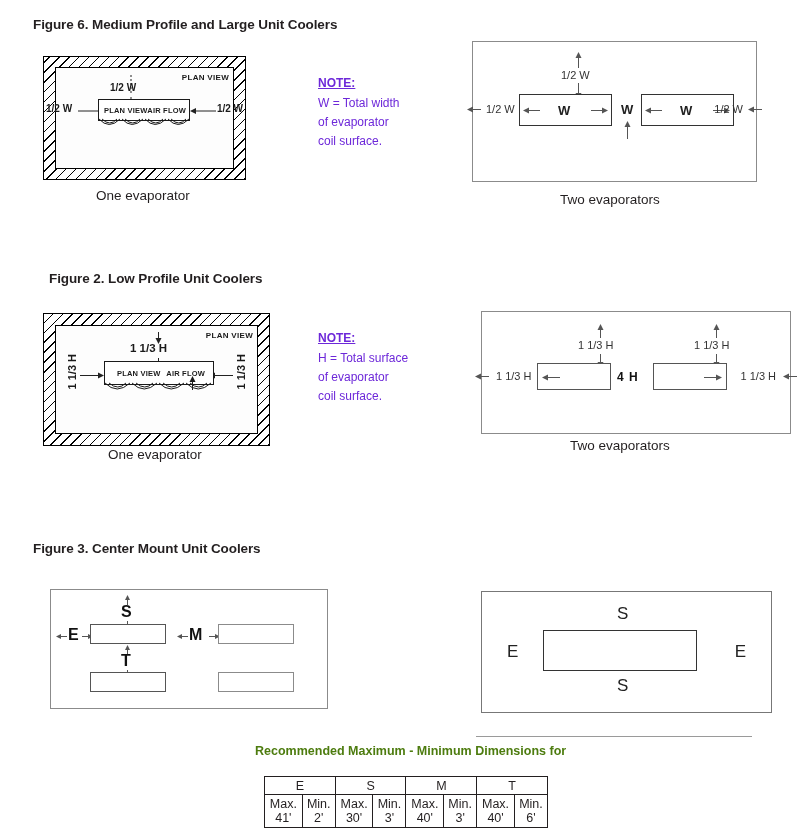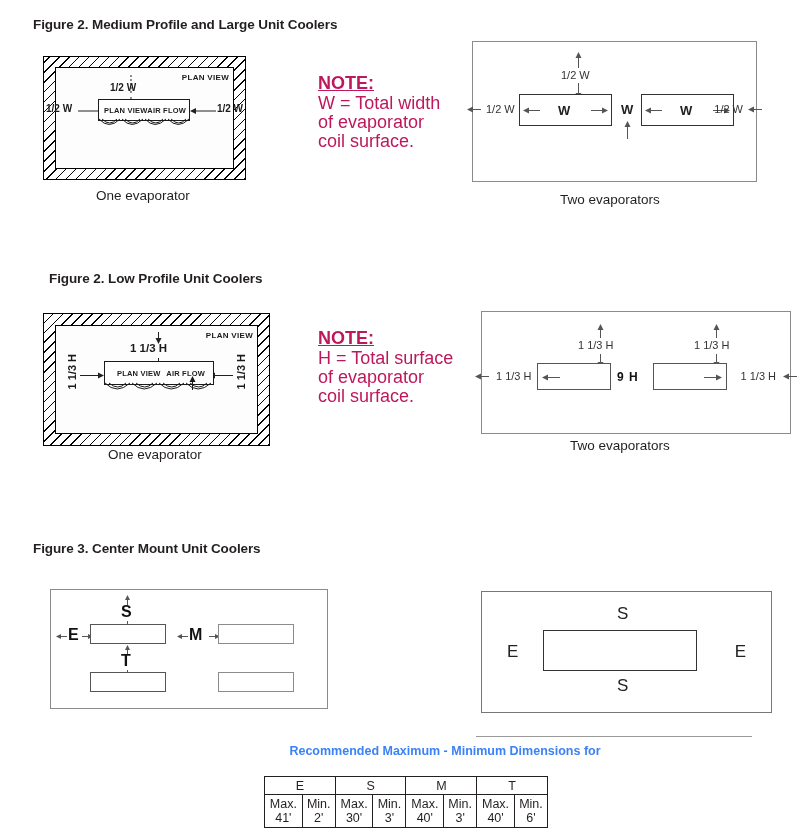--- a/index.html
+++ b/index.html
@@ -7,21 +7,21 @@
     width:811px;height:833px;position:relative;overflow:hidden;
     font-family:"Liberation Sans", sans-serif;color:#231f20;
   }
   .abs{position:absolute;}
   .fig-title{
     font-size:13.5px;font-weight:bold;color:#231f20;letter-spacing:-0.1px;
     white-space:nowrap;
   }
   .caption{font-size:13.5px;color:#231f20;white-space:nowrap;}
   
-  .note{font-size:18px;line-height:19px;color:#be185d;}
+  .note{font-size:12px;line-height:19px;color:#6d28d9;}
   .note .nlabel{font-weight:bold;text-decoration:underline;display:block;margin-bottom:1px;}
   .note .nline{display:block;white-space:nowrap;}
   
   .room{box-sizing:border-box;border:1px solid #000;background:#fff;}
   .room .wall{
     position:absolute;inset:0;
     background-image:repeating-linear-gradient(
       -45deg,#000 0 1px,transparent 1px 7px);
   }
   .room .inner{
@@ -49,36 +49,36 @@
     writing-mode:vertical-rl;transform:rotate(180deg);
   }
   .wlbl{position:absolute;font-size:13px;font-weight:bold;color:#222;white-space:nowrap;}
   .hlbl{position:absolute;font-size:11px;color:#333;white-space:nowrap;}
   .hlbl.b{font-weight:bold;color:#111;}
   .letter{position:absolute;font-size:16px;font-weight:bold;color:#111;}
   .letter.light{font-weight:normal;font-size:17px;color:#222;}
   svg{display:block;overflow:visible;}
   
   .tbl-title{
-    font-size:12.5px;font-weight:bold;text-align:center;line-height:15px;color:#3b82f6;
+    font-size:12.5px;font-weight:bold;text-align:left;line-height:15px;color:#4d7c0f;
   }
   table.dims{border-collapse:collapse;font-size:12.5px;color:#231f20;}
   table.dims td{
     border:1px solid #231f20;text-align:center;padding:0;line-height:14px;
     font-weight:normal;
   }
   table.dims td.grp{height:17px;font-size:12.5px;}
   table.dims td.cell{height:32px;vertical-align:middle;}
   table.dims td.cell span{display:block;}
   .hr-line{position:absolute;height:1px;background:#9a9a9a;}
 </style>
 </head>
 <body>
 
-<div class="abs fig-title" style="left:33px;top:17px;">Figure 2. Medium Profile and Large Unit Coolers</div>
+<div class="abs fig-title" style="left:33px;top:17px;">Figure 6. Medium Profile and Large Unit Coolers</div>
 
 <div class="abs room" style="left:43px;top:56px;width:203px;height:124px;">
   <div class="wall"></div>
   <div class="inner" style="left:11px;top:10px;right:11px;bottom:10px;"></div>
 
   <div class="dim plan" style="right:16px;top:16px;">PLAN VIEW</div>
 
   <div class="dim" style="left:66px;top:25px;">1/2 W</div>
   <svg class="abs" style="left:82px;top:18px;" width="10" height="37" viewBox="0 0 10 37">
     <line x1="5" y1="0" x2="5" y2="18" stroke="#222" stroke-width="1" stroke-dasharray="2 2"></line>
@@ -267,21 +267,21 @@
   </svg>
   <div class="hlbl" style="left:14px;top:58px;">1 1/3 H</div>
 
   <div class="panel dark abs" style="left:55px;top:51px;width:74px;height:27px;border-color:#555;">
     <svg class="abs" style="left:4px;top:9px;" width="18" height="9" viewBox="0 0 18 9">
       <line x1="18" y1="4.5" x2="3" y2="4.5" stroke="#555" stroke-width="1"></line>
       <polygon points="0,4.5 6,1.5 6,7.5" fill="#555"></polygon>
     </svg>
   </div>
 
-  <div class="hlbl b" style="left:135px;top:58px;font-size:12px;letter-spacing:1px;">9 H</div>
+  <div class="hlbl b" style="left:135px;top:58px;font-size:12px;letter-spacing:1px;">4 H</div>
 
   <div class="panel dark abs" style="left:171px;top:51px;width:74px;height:27px;border-color:#555;">
     <svg class="abs" style="right:4px;top:9px;" width="18" height="9" viewBox="0 0 18 9">
       <line x1="0" y1="4.5" x2="15" y2="4.5" stroke="#555" stroke-width="1"></line>
       <polygon points="18,4.5 12,1.5 12,7.5" fill="#555"></polygon>
     </svg>
   </div>
 
   <div class="hlbl" style="right:14px;top:58px;">1 1/3 H</div>
   <svg class="abs" style="right:-7px;top:60px;" width="14" height="9" viewBox="0 0 14 9">

